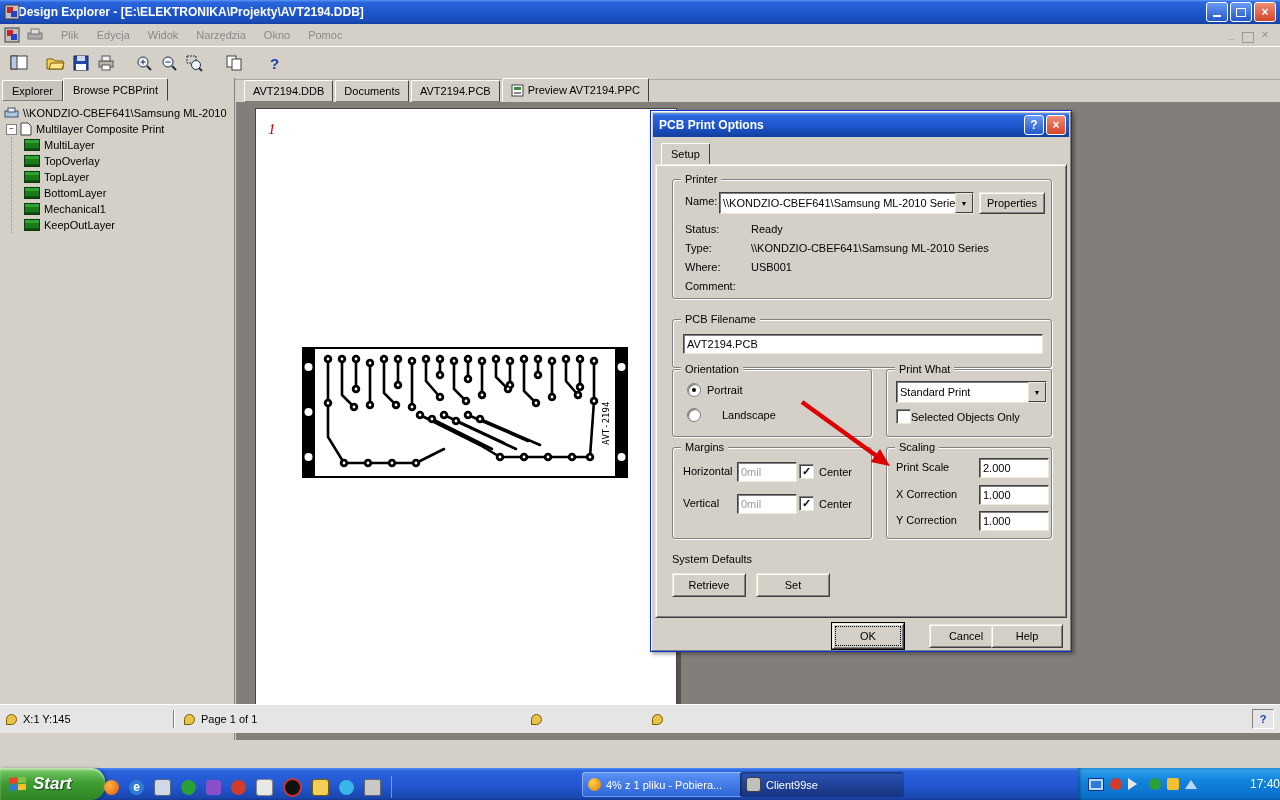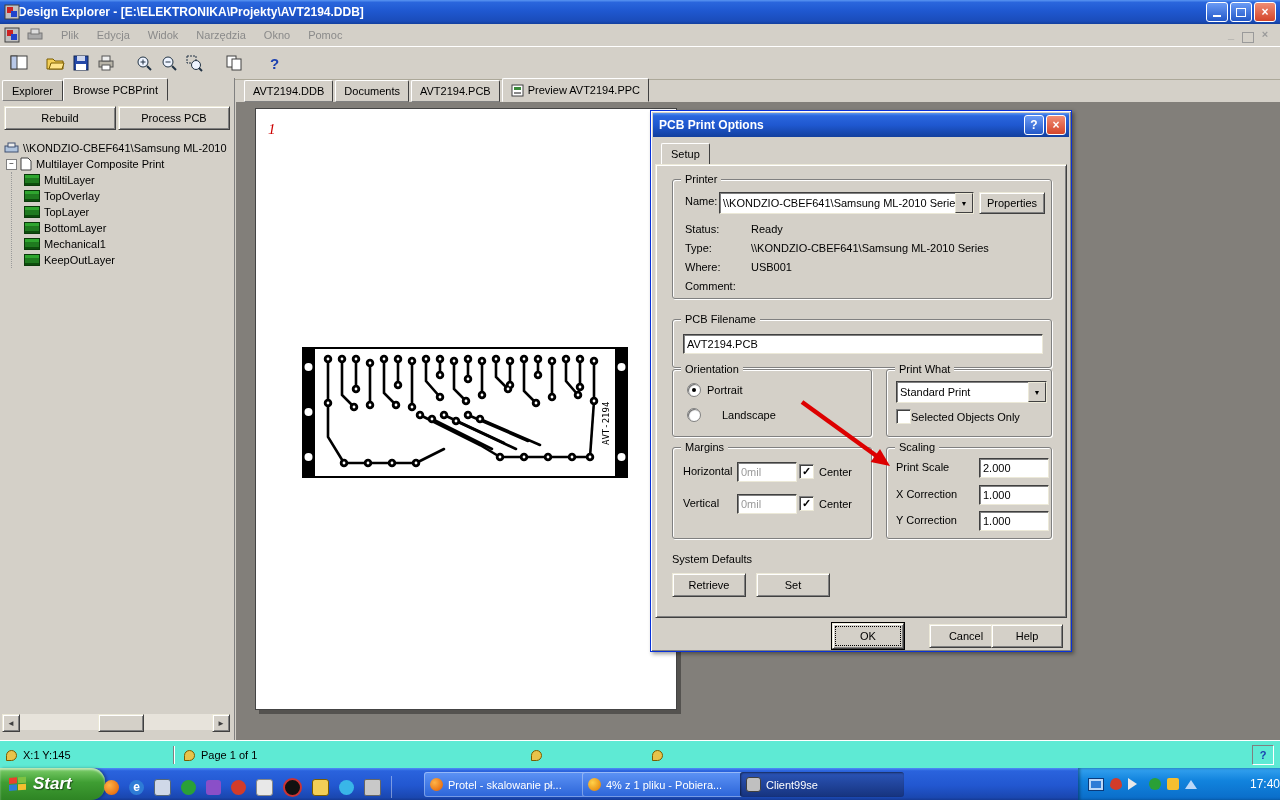--- a/index.html
+++ b/index.html
@@ -175,24 +175,20 @@
   <span style="width:16px"></span>
   <span class="tbtn">
     <span style="color:#1a3fb0;font-weight:bold;font-size:15px">?</span>
   </span>
 </div>
 
 <div class="abs" style="left:0;top:78px;width:234px;height:662px;background:#d4d0c8;border-right:1px solid #808080">
   <div style="display:flex;padding-left:2px">
     <span class="ptab off">Explorer</span>
     <span class="ptab">Browse PCBPrint</span>
-  </div>
-  <div style="display:flex;gap:2px;padding:5px 4px 6px 4px">
-    <span class="btn" style="width:110px;height:22px">Rebuild</span>
-    <span class="btn" style="width:110px;height:22px">Process PCB</span>
   </div>
   <div style="padding:4px 0 0 4px">
     <div class="trow">
       <svg width="15" height="13" style="margin-right:4px">
         <rect x="1" y="4" width="13" height="6" fill="#b0c4de" stroke="#405070"></rect>
           <rect x="4" y="1" width="7" height="4" fill="#eee" stroke="#405070"></rect>
       </svg>
       <span>\\KONDZIO-CBEF641\Samsung ML-2010</span>
     </div>
     <div class="trow">
@@ -400,21 +396,21 @@
   </span>
   <span class="btn abs" style="left:278px;top:513px;width:72px;height:22px">Cancel</span>
   <span class="btn abs" style="left:340px;top:513px;width:70px;height:22px">Help</span>
 </div>
 
 <svg class="abs" style="left:790px;top:396px;z-index:20;pointer-events:none" width="120" height="85">
   <line x1="12" y1="6" x2="88" y2="61" stroke="#dd0000" stroke-width="4.5"></line>
   <polygon points="100,70 80.7,66 90,53" fill="#dd0000"></polygon>
 </svg>
 
-<div class="abs" style="left:0;top:740px;width:1280px;height:28px;background:#5eead4;border-top:1px solid #fff;display:flex;align-items:center">
+<div class="abs" style="left:0;top:704px;width:1280px;height:28px;background:#e5e5e5;border-top:1px solid #fff;display:flex;align-items:center">
   <span class="hand" style="margin-left:6px"></span>
   <span style="margin-left:6px;width:150px">X:1 Y:145</span>
   <span style="width:1px;height:18px;background:#808080;box-shadow:1px 0 0 #fff"></span>
   <span class="hand" style="margin-left:10px"></span>
   <span style="margin-left:6px;width:330px">Page 1 of 1</span>
   <span class="hand"></span>
   <span style="width:110px"></span>
   <span class="hand"></span>
   <span style="margin-left:auto;margin-right:6px;width:20px;height:18px;border:1px solid;border-color:#808080 #fff #fff #808080;display:flex;align-items:center;justify-content:center;color:#1a3fb0;font-weight:bold">?</span>
 </div>
@@ -437,24 +433,20 @@
     <span class="qli" style="background:#2aa037;border-radius:50%"></span>
     <span class="qli" style="background:#8a4fc8"></span>
     <span class="qli" style="background:#d23c2a;border-radius:50%"></span>
     <span class="qli" style="background:#e8e8e8;border:1px solid #888"></span>
     <span class="qli" style="background:#111;border-radius:50%;border:2px solid #c33"></span>
     <span class="qli" style="background:#f3cf57;border:1px solid #7a5c00"></span>
     <span class="qli" style="background:#39b6e8;border-radius:50%"></span>
     <span class="qli" style="background:#c8c8c8;border:1px solid #666;border-radius:2px"></span>
     <span style="width:1px;height:22px;background:rgba(255,255,255,.4)"></span>
   </span>
-  <span class="task" style="left:424px">
-    <span class="qli" style="width:13px;height:13px;background:radial-gradient(circle at 35% 35%,#ffb347,#e05a00);border-radius:50%"></span>
-    <span>Protel - skalowanie pł...</span>
-  </span>
   <span class="task" style="left:582px">
     <span class="qli" style="width:13px;height:13px;background:radial-gradient(circle at 35% 35%,#ffd24a,#e07800);border-radius:50%"></span>
     <span>4% z 1 pliku - Pobiera...</span>
   </span>
   <span class="task" style="left:740px;background:linear-gradient(180deg,#2b55b8,#16337e);box-shadow:inset 1px 1px 2px rgba(0,0,0,.5)">
     <span class="qli" style="width:13px;height:13px;background:#c0c0c0;border:1px solid #404040"></span>
     <span>Client99se</span>
   </span>
   <span class="abs" style="left:1078px;top:0;width:202px;height:32px;display:flex;align-items:center;gap:6px;padding-left:10px;
         background:linear-gradient(180deg,#35a3f0 0%,#1183dd 40%,#0a6cc8 100%);box-shadow:inset 2px 0 3px rgba(0,0,0,.35)">

